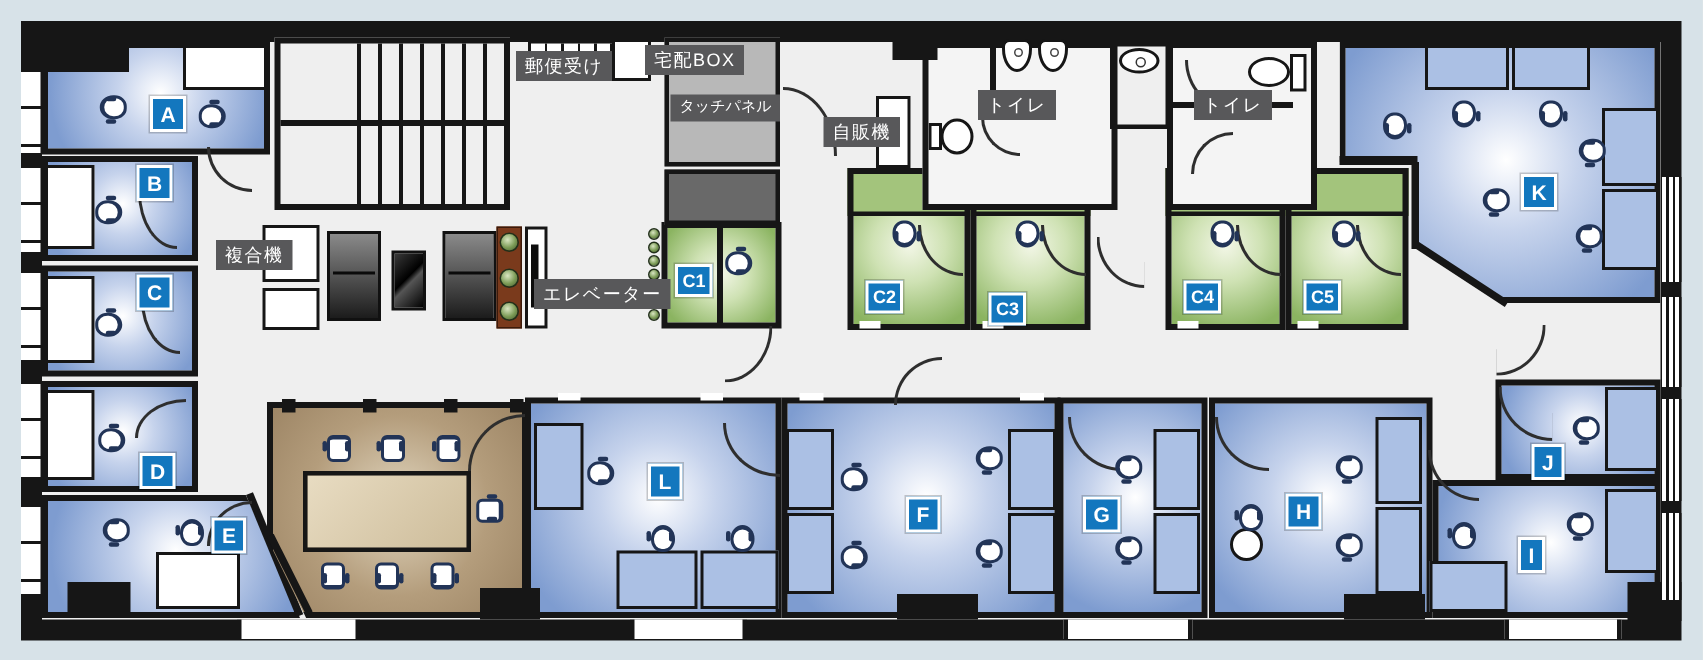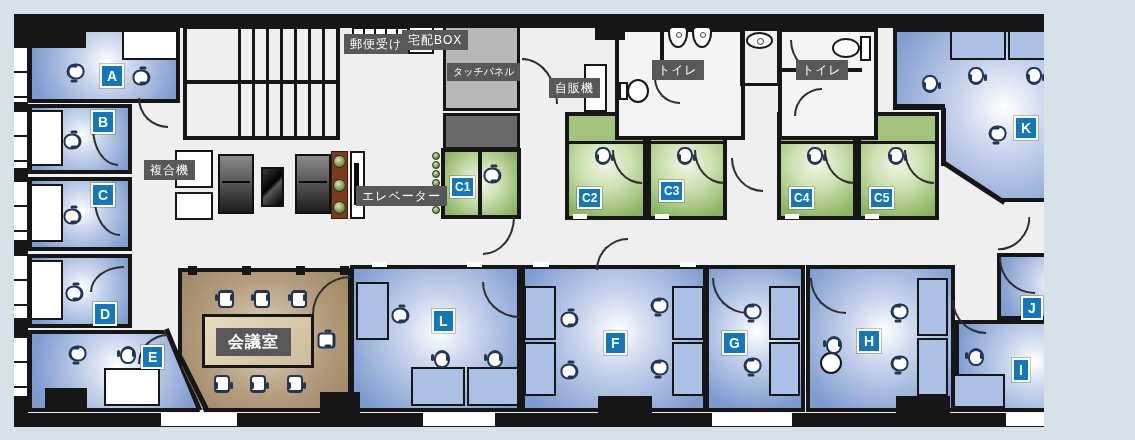--- a/index.html
+++ b/index.html
@@ -1,16 +1,16 @@
 <!DOCTYPE html>
 <html style="--background: #d7e2e8; --wall: #161616; --floor: #efefef; --room-blue: #7e9cd0; --room-blue-light: #c6d3ec; --room-green: #8bb461; --room-green-light: #cfe2b4; --meeting-brown: #9c8464; --meeting-brown-light: #e2d7c0; --label-gray: #58585a; --chip-blue: #1377be; --elevator-gray: #b8b8b8; --service-gray: #696969; --desk-blue: #abc0e4; --chair-outline: #223457;"><head>
 <meta charset="utf-8">
 <style>
   html,body{margin:0;padding:0;background:var(--background,#d7e2e8);}
-  #plan{position:relative;width:1044px;height:440px;overflow:hidden;
+  #plan{position:relative;width:1135px;height:440px;overflow:hidden;
         font-family:"Liberation Sans","DejaVu Sans",sans-serif;background:var(--background,#d7e2e8);}
   #plan div,#plan span,#plan i{box-sizing:border-box;}
   .wallframe{position:absolute;background:var(--wall,#161616);}
   .floor{position:absolute;background:var(--floor,#efefef);}
   .room{position:absolute;border:4px solid var(--wall,#161616);}
   .blue{background:radial-gradient(circle at 52% 45%, #ffffff 0%, var(--room-blue-light,#c6d3ec) 34%, var(--room-blue,#7e9cd0) 88%);}
   .green{background:radial-gradient(circle at 50% 48%, #f2f6e6 0%, var(--room-green-light,#cfe2b4) 38%, var(--room-green,#8bb461) 90%);}
   .brown{background:radial-gradient(circle at 50% 48%, var(--meeting-brown-light,#e2d7c0) 0%, #b49d7c 55%, var(--meeting-brown,#9c8464) 100%);}
   .whitefloor{position:absolute;background:#f4f4f4;border:4px solid var(--wall,#161616);}
   .gdesk{position:absolute;background:#a3c47c;border:4px solid var(--wall,#161616);border-bottom:3px solid var(--wall,#161616);}
@@ -263,40 +263,39 @@
   <div class="wv2" style="top:118px;height:70px"></div>
   <div class="wv2" style="top:198px;height:60px"></div>
   <div class="wv2" style="top:266px;height:68px"></div>
   <div class="wv2" style="top:342px;height:58px"></div>
   <div class="wh" style="left:158px;width:82px"></div>
   <div class="wh" style="left:420px;width:78px"></div>
   <div class="wh" style="left:709px;width:86px"></div>
   <div class="wh" style="left:1003px;width:78px"></div>
 
   <span class="flabel" style="left:344px;top:34px">郵便受け</span>
-  <span class="flabel" style="left:402px;top:30px">宅配BOX</span>
+  <span class="flabel" style="left:430px;top:30px">宅配BOX</span>
   <span class="flabel" style="left:447px;top:63px;font-size:10px;letter-spacing:0">タッチパネル</span>
   <span class="flabel" style="left:549px;top:78px">自販機</span>
   <span class="flabel" style="left:652px;top:60px">トイレ</span>
   <span class="flabel" style="left:796px;top:60px">トイレ</span>
   <span class="flabel" style="left:144px;top:160px">複合機</span>
   <span class="flabel" style="left:356px;top:186px">エレベーター</span>
-  <span class="flabel" style="left:216px;top:328px;font-size:16px;font-weight:bold;padding:6px 12px">会議室</span>
 
   <span class="chip" style="left:100px;top:64px">A</span>
   <span class="chip" style="left:91px;top:110px">B</span>
   <span class="chip" style="left:91px;top:183px">C</span>
   <span class="chip" style="left:93px;top:302px">D</span>
   <span class="chip" style="left:141px;top:345px">E</span>
   <span class="chip" style="left:604px;top:331px">F</span>
   <span class="chip" style="left:722px;top:331px">G</span>
   <span class="chip" style="left:857px;top:329px">H</span>
   <span class="chip" style="left:1012px;top:358px">I</span>
   <span class="chip" style="left:1021px;top:296px">J</span>
   <span class="chip" style="left:1014px;top:116px">K</span>
   <span class="chip" style="left:432px;top:309px">L</span>
   <span class="chip sm" style="left:450px;top:176px">C1</span>
   <span class="chip sm" style="left:577px;top:187px">C2</span>
-  <span class="chip sm" style="left:659px;top:180px">C3</span>
+  <span class="chip sm" style="left:659px;top:195px">C3</span>
   <span class="chip sm" style="left:789px;top:187px">C4</span>
   <span class="chip sm" style="left:869px;top:187px">C5</span>
 
 </div>
 
 </body></html>

